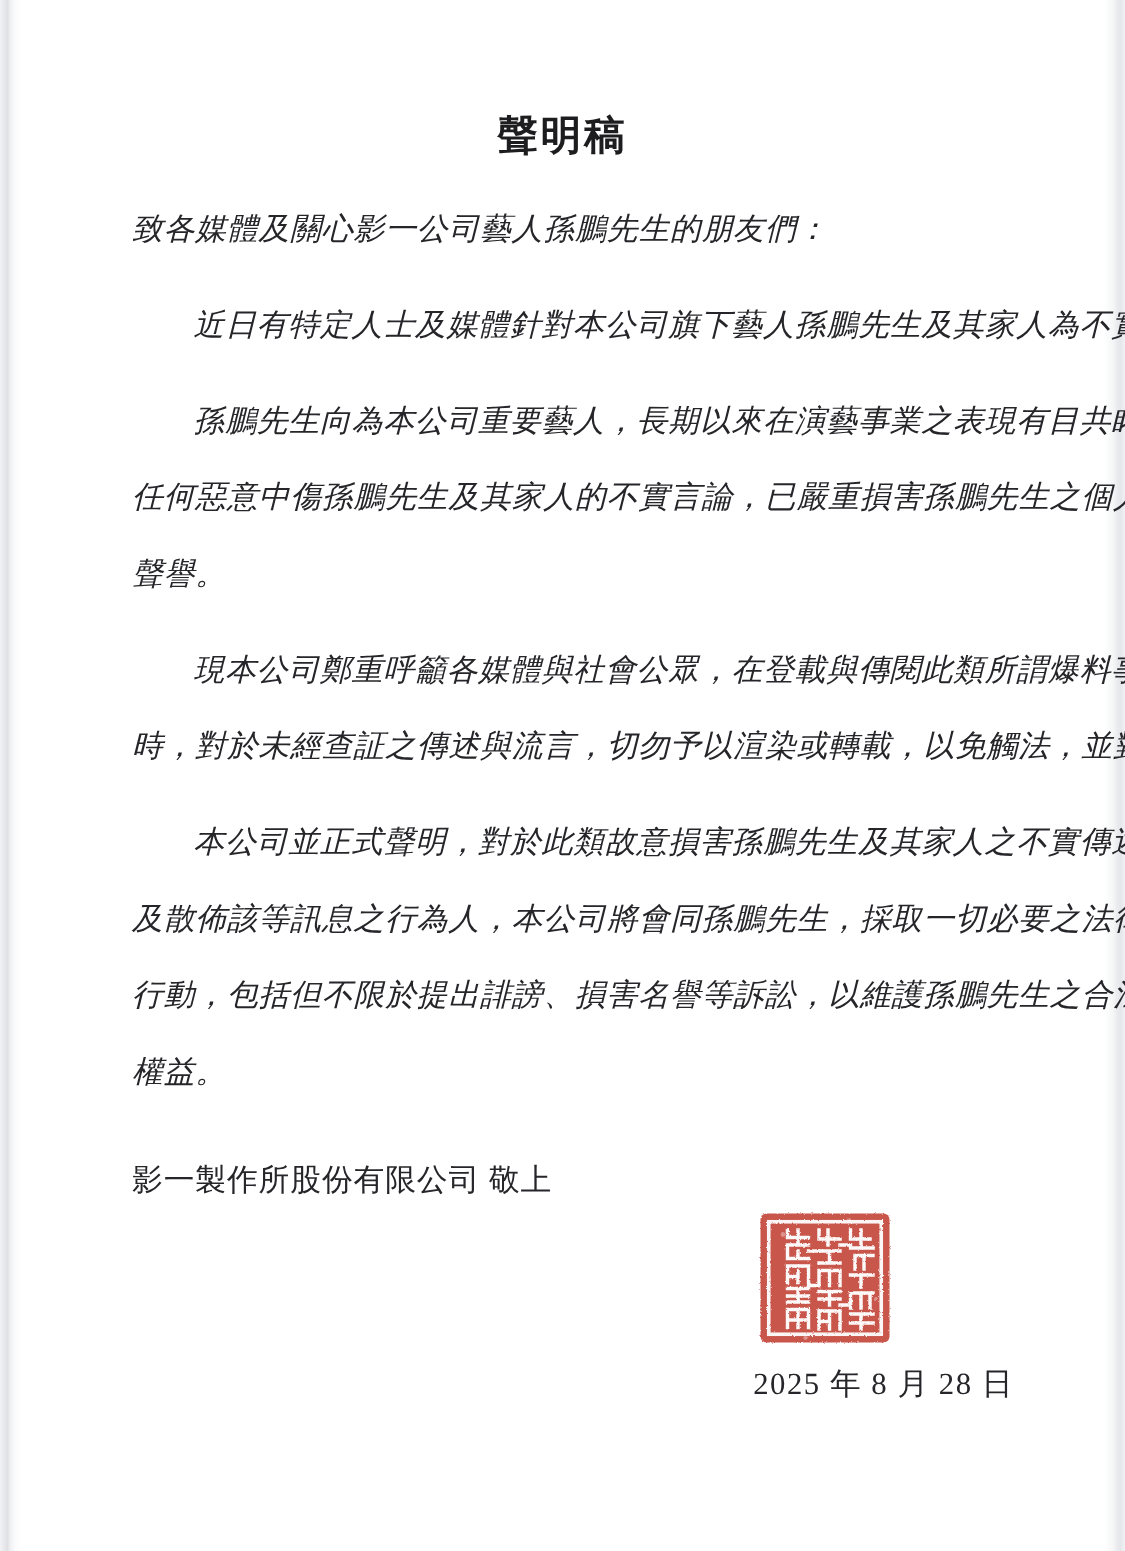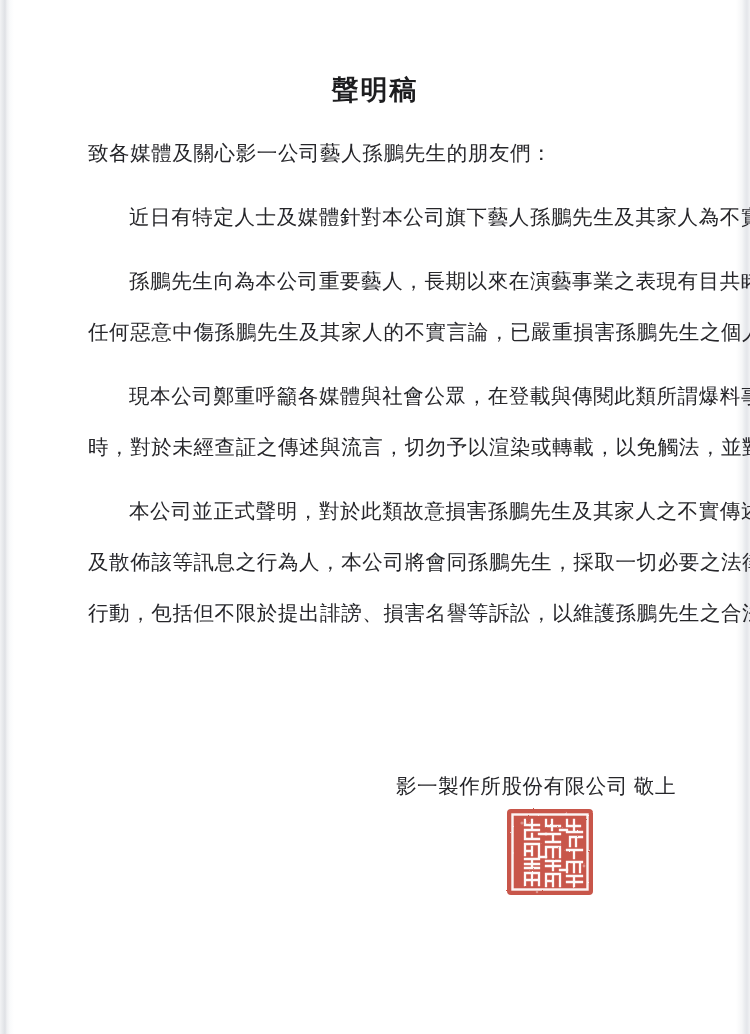--- a/index.html
+++ b/index.html
@@ -63,34 +63,35 @@
   }
 
   .line {
     height: 51px;
     line-height: 51px;
     font-size: 20.5px;
     color: #26262a;
     letter-spacing: 0.6px;
     white-space: nowrap;
     font-family: "Liberation Serif", "DejaVu Serif", serif;
+    font-style: italic;
   }
   .line.indent {
     text-indent: 41px;
   }
   .para-gap {
     height: 13px;
   }
 
   .signature {
     position: absolute;
     top: 772px;
     left: 74px;
     width: 588px;
-    text-align: right;
+    text-align: left;
     font-size: 20.5px;
     letter-spacing: 0.6px;
     color: #26262a;
     white-space: nowrap;
   }
 
   .seal-wrap {
     position: absolute;
     top: 806px;
     left: 490px;
@@ -135,33 +136,35 @@
       <div class="para-gap"></div>
 
       <div>
         <div class="line indent">近日有特定人士及媒體針對本公司旗下藝人孫鵬先生及其家人為不實指</div>
       </div>
       <div class="para-gap"></div>
 
       <div>
         <div class="line indent">孫鵬先生向為本公司重要藝人，長期以來在演藝事業之表現有目共睹，</div>
         <div class="line">任何惡意中傷孫鵬先生及其家人的不實言論，已嚴重損害孫鵬先生之個人</div>
+        <div class="line">聲譽。</div>
       </div>
       <div class="para-gap"></div>
 
       <div>
         <div class="line indent">現本公司鄭重呼籲各媒體與社會公眾，在登載與傳閱此類所謂爆料事件</div>
         <div class="line">時，對於未經查証之傳述與流言，切勿予以渲染或轉載，以免觸法，並對</div>
       </div>
       <div class="para-gap"></div>
 
       <div>
         <div class="line indent">本公司並正式聲明，對於此類故意損害孫鵬先生及其家人之不實傳述，</div>
         <div class="line">及散佈該等訊息之行為人，本公司將會同孫鵬先生，採取一切必要之法律</div>
         <div class="line">行動，包括但不限於提出誹謗、損害名譽等訴訟，以維護孫鵬先生之合法</div>
+        <div class="line">權益。</div>
       </div>
 
     </div>
 
     <div class="signature">影一製作所股份有限公司  敬上</div>
 
     <div class="seal-wrap">
       <div class="seal">
         <svg width="92" height="92" viewBox="0 0 92 92" xmlns="http://www.w3.org/2000/svg">
           <defs>
@@ -198,15 +201,16 @@
               <circle cx="80" cy="60" r="1.4"></circle>
               <circle cx="33" cy="86" r="1.3"></circle>
               <circle cx="62" cy="7" r="1.2"></circle>
               <circle cx="9" cy="47" r="1.1"></circle>
             </g>
           </g>
         </svg>
       </div>
     </div>
 
+    <div class="date-line">2025 年 8 月 28 日</div>
 
   </div>
 </div>
 
 </body></html>

